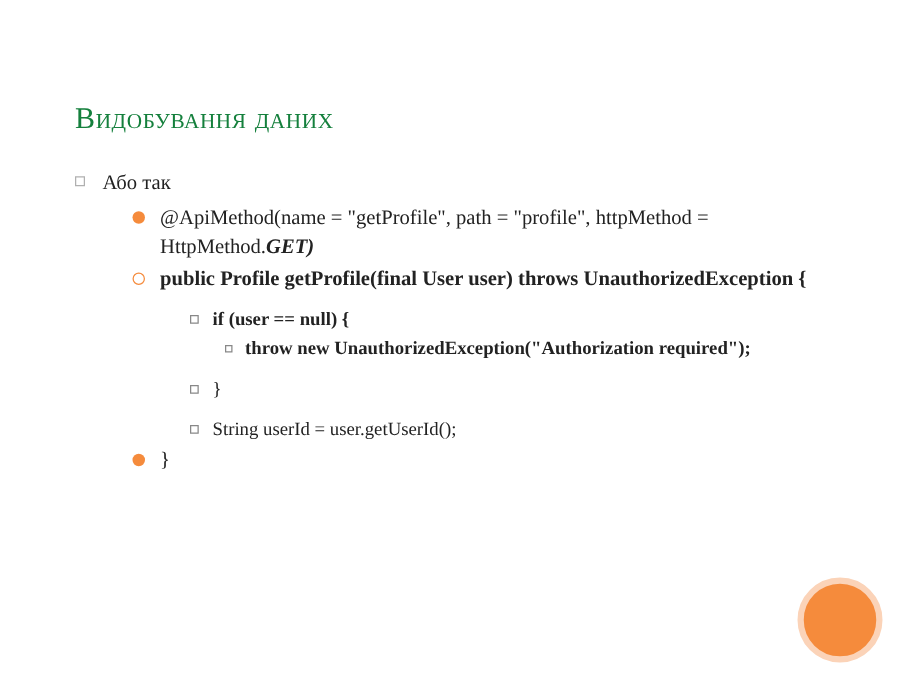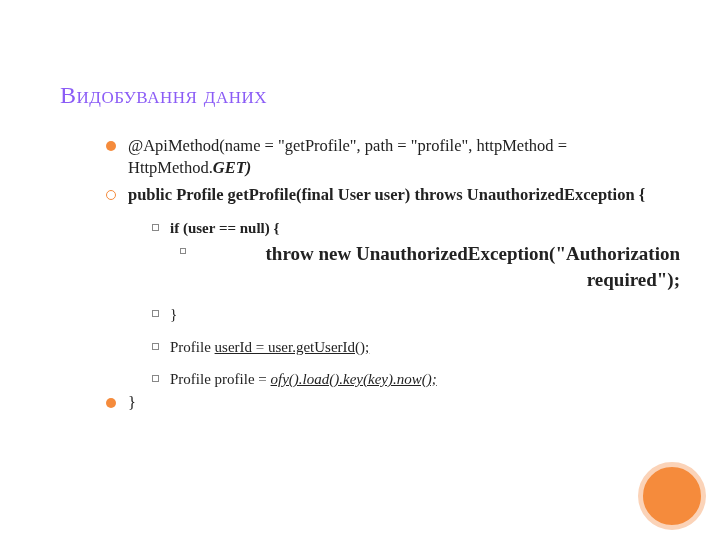--- a/index.html
+++ b/index.html
@@ -13,21 +13,21 @@
     position: relative;
     overflow: hidden;
   }
   .title {
     position: absolute;
     top: 82px;
     left: 60px;
     font-variant: small-caps;
     font-size: 24px;
     letter-spacing: 0.5px;
-    color: #8b5cf6;
+    color: #15803d;
   }
   .content {
     position: absolute;
     top: 135px;
     left: 60px;
     right: 40px;
     font-size: 16.5px;
     line-height: 1.35;
     color: #222;
   }
@@ -57,71 +57,69 @@
   }
   .lvl3 { margin: 12px 0 3px 92px; padding-left: 18px; position: relative; font-size: 15px; }
   .lvl3::before {
     content: "";
     position: absolute;
     left: 0; top: 6px;
     width: 7px; height: 7px;
     border: 1px solid #888;
     box-sizing: border-box;
   }
-  .lvl4 { margin: 0 0 3px 120px; padding-left: 16px; position: relative; font-size: 19px; text-align: right; }
+  .lvl4 { margin: 0 0 3px 120px; padding-left: 16px; position: relative; font-size: 15px; }
   .lvl4::before {
     content: "";
     position: absolute;
     left: 0; top: 7px;
     width: 6px; height: 6px;
     border: 1px solid #888;
     box-sizing: border-box;
   }
   .circle {
     position: absolute;
     bottom: 10px;
     right: 14px;
     width: 58px;
     height: 58px;
     border-radius: 50%;
     background: #f58b3c;
     border: 5px solid #fbd3b8;
     box-sizing: content-box;
   }
-  .u { text-decoration: underline; }
+  .u { }
 </style>
 </head>
 <body>
 
 <div class="title">Видобування даних</div>
 
 <div class="content">
 
+  <div class="lvl1">Або так</div>
 
   <div class="lvl2">
     <span>@ApiMethod(name = "getProfile", path = "profile", httpMethod = HttpMethod.</span><b><i>GET)</i></b>
   </div>
 
   <div class="lvl2 hollow">
     <b>public Profile getProfile(final User user) throws UnauthorizedException {</b>
   </div>
 
   <div class="lvl3"><b>if (user == null) {</b></div>
 
   <div class="lvl4"><b>throw new UnauthorizedException("Authorization required");</b></div>
 
   <div class="lvl3"><span>}</span></div>
 
   <div class="lvl3">
-    <span>Profile </span><span class="u">userId = user.getUserId();</span>
+    <span>String </span><span class="u">userId = user.getUserId();</span>
   </div>
 
 
-  <div class="lvl3">
-    <span>Profile profile = </span><i class="u">ofy().load().key(key).now();</i>
-  </div>
 
 
   <div class="lvl2"><span>}</span></div>
 
 </div>
 
 <div class="circle"></div>
 
 </body></html>

